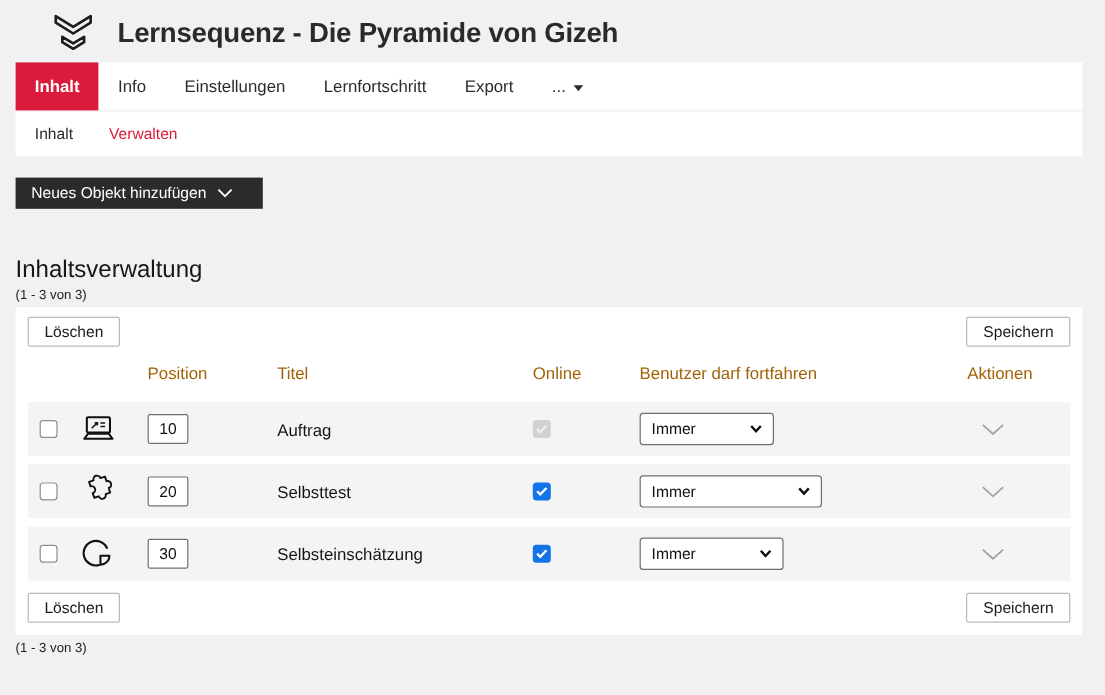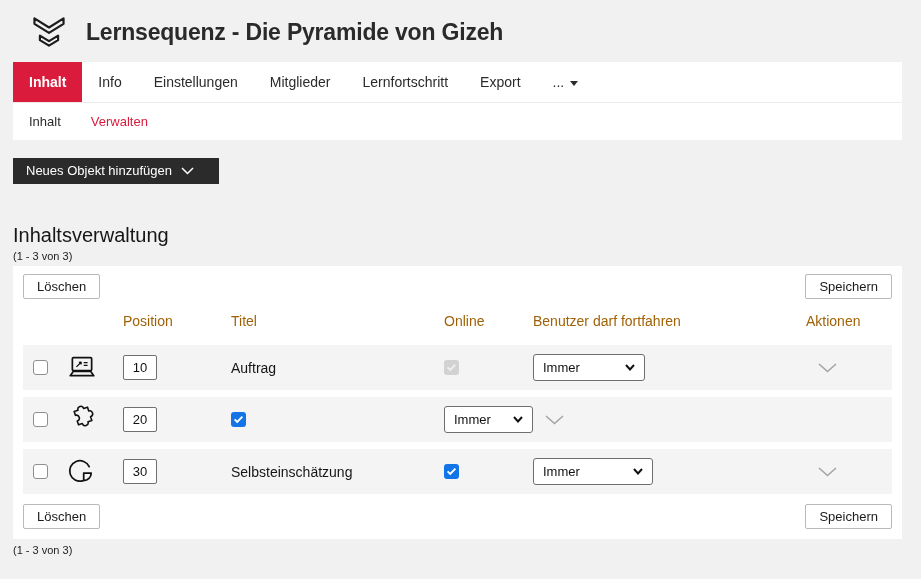--- a/index.html
+++ b/index.html
@@ -5,21 +5,21 @@
   * { margin:0; padding:0; box-sizing:border-box; }
   html,body { width:921px; height:579px; overflow:hidden; }
   body {
     font-family:"Liberation Sans","DejaVu Sans",sans-serif;
     background:#f1f1f2;
     color:#1d1d1d;
   }
   .content-x { margin-left:13px; margin-right:19px; }
 
   
-  .page-header { display:flex; align-items:center; gap:17px; padding:10px 0 8px 29px; height:62px; }
+  .page-header { display:flex; align-items:center; gap:17px; padding:10px 0 8px 41px; height:52px; }
   .page-header .obj-type-icon { width:40px; height:40px; display:flex; align-items:center; justify-content:center; }
   .page-title { font-size:23px; font-weight:700; color:#2a2a2a; letter-spacing:-0.2px; }
 
   
   .tabbar { background:#ffffff; height:41px; display:flex; align-items:stretch; border-bottom:1px solid #ececec; }
   .tab { display:flex; align-items:center; padding:0 16px; font-size:14px; color:#2b2b2b; cursor:pointer; }
   .tab.active { background:var(--accent,#da1b3c); color:#ffffff; font-weight:600; }
   .tab .caret { width:0; height:0; border-left:4.5px solid transparent; border-right:4.5px solid transparent; border-top:5px solid #2b2b2b; margin-left:6px; margin-top:2px; }
 
   .subtabbar { background:#ffffff; height:37px; display:flex; align-items:center; }
@@ -111,23 +111,20 @@
   <div class="tab active">
       <span>Inhalt</span>
     </div>
   <div class="tab">
       <span>Info</span>
     </div>
   <div class="tab">
       <span>Einstellungen</span>
     </div>
   <div class="tab">
-      <span>Mitglieder</span>
-    </div>
-  <div class="tab">
       <span>Lernfortschritt</span>
     </div>
   <div class="tab">
       <span>Export</span>
     </div>
   <div class="tab">
     <span>...</span>
     <span class="caret"></span>
   </div>
 </div>
@@ -224,20 +221,23 @@
             <g transform="rotate(-18 16 11)">
               <path d="M9 4 h4 a3 3 0 1 1 6 0 h4 v4 a3 3 0 1 1 0 6 v4 h-4 a3 3 0 1 1 -6 0 h-4 v-4 a3 3 0 1 0 0 -6 z"></path>
             </g>
           </svg>
         </span>
       </div>
       <div class="cell">
           <input class="pos-input" value="20" style="">
         </div>
       <div class="cell">
+          <span class="row-title">Selbsttest</span>
+        </div>
+      <div class="cell">
         <div class="cbx" data-state="checked">
           <svg width="11" height="9" viewBox="0 0 11 9" fill="none">
             <polyline points="1.6,4.4 4.2,7 9.4,1.6" stroke="#ffffff" stroke-width="1.9" fill="none"></polyline>
           </svg>
         </div>
       </div>
       <div class="cell">
         <div class="select">
           <span>Immer</span>
           <svg width="10" height="7" viewBox="0 0 10 7" fill="none">

